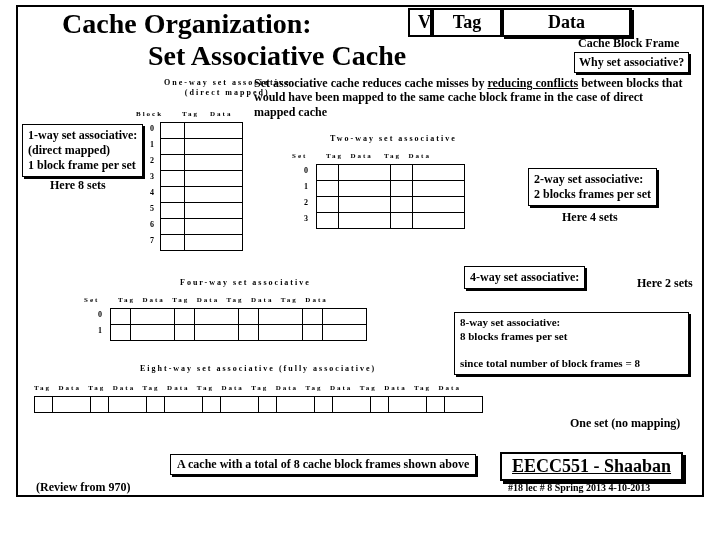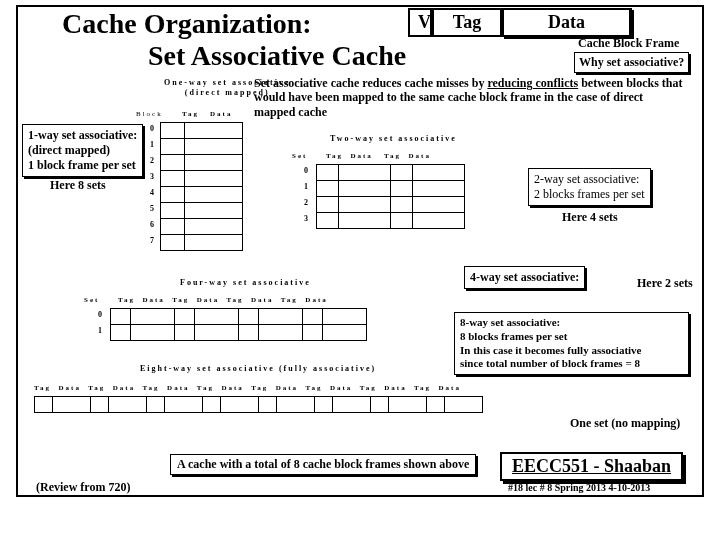--- a/index.html
+++ b/index.html
@@ -16,42 +16,42 @@
   .vtd-box .t { width: 70px; }
   .vtd-box .d { width: 130px; border-right-width: 3px; box-shadow: 2px 2px 0 #000; }
   
   .cache-block-frame { position: absolute; top: 36px; left: 578px; font-size: 12px; font-weight: bold; }
   .why { position: absolute; top: 52px; left: 574px; border: 1px solid #000; padding: 2px 4px; font-size: 12px; font-weight: bold; box-shadow: 2px 2px 0 #000; }
   
   .explain { position: absolute; top: 76px; left: 254px; width: 430px; font-size: 12px; font-weight: bold; line-height: 1.2; }
   .explain u { text-decoration: underline; }
   
   .one-way-label { position: absolute; top: 78px; left: 164px; font-size: 8px; font-weight: bold; letter-spacing: 2px; text-align: center; line-height: 1.3; }
-  .block-th { position: absolute; top: 110px; left: 136px; font-size: 7px; font-weight: normal; letter-spacing: 2px; }
+  .block-th { position: absolute; top: 110px; left: 136px; font-size: 7px; font-weight: bold; letter-spacing: 2px; }
   .tag-th { position: absolute; top: 110px; left: 182px; font-size: 7px; font-weight: bold; letter-spacing: 2px; }
   .data-th { position: absolute; top: 110px; left: 210px; font-size: 7px; font-weight: bold; letter-spacing: 2px; }
   
   .callout1 { position: absolute; top: 112px; left: 22px; border: 1px solid #000; padding: 3px 5px; font-size: 12px; font-weight: bold; line-height: 1.25; box-shadow: 2px 2px 0 #000; margin-top: 12px; }
   .here8 { position: absolute; top: 178px; left: 50px; font-size: 12px; font-weight: bold; }
   
   .one-way-table { position: absolute; top: 122px; left: 160px; }
   .one-way-table table { border-collapse: collapse; }
   .one-way-table td { border: 1px solid #000; width: 24px; height: 16px; }
   .one-way-table td.d { width: 58px; }
   .one-way-table .rn { position: absolute; font-size: 8px; font-weight: bold; }
   
   .two-way-label { position: absolute; top: 134px; left: 330px; font-size: 8px; font-weight: bold; letter-spacing: 2px; }
   .two-way-th { position: absolute; top: 152px; left: 292px; font-size: 7px; font-weight: bold; letter-spacing: 2px; }
   .two-way-table { position: absolute; top: 164px; left: 316px; }
   .two-way-table table { border-collapse: collapse; }
   .two-way-table td { border: 1px solid #000; width: 22px; height: 16px; }
   .two-way-table td.d { width: 52px; }
   .two-way-table .rn { position: absolute; font-size: 8px; font-weight: bold; }
   
-  .callout2 { position: absolute; top: 168px; left: 528px; border: 1px solid #000; padding: 3px 5px; font-size: 12px; font-weight: normal; line-height: 1.25; box-shadow: 2px 2px 0 #000; }
+  .callout2 { position: absolute; top: 168px; left: 528px; border: 1px solid #000; padding: 3px 5px; font-size: 12px; font-weight: bold; line-height: 1.25; box-shadow: 2px 2px 0 #000; }
   .here4 { position: absolute; top: 210px; left: 562px; font-size: 12px; font-weight: bold; }
   
   .four-way-label { position: absolute; top: 278px; left: 180px; font-size: 8px; font-weight: bold; letter-spacing: 2px; }
   .four-way-th { position: absolute; top: 296px; left: 84px; font-size: 7px; font-weight: bold; letter-spacing: 2px; }
   .four-way-table { position: absolute; top: 308px; left: 110px; }
   .four-way-table table { border-collapse: collapse; }
   .four-way-table td { border: 1px solid #000; width: 20px; height: 16px; }
   .four-way-table td.d { width: 44px; }
   .four-way-table .rn { position: absolute; font-size: 8px; font-weight: bold; }
   
@@ -233,21 +233,21 @@
 </div>
 
 <div class="callout4">
   <span>4-way set associative:</span><br>
 </div>
 <div class="here2">Here 2 sets</div>
 
 <div class="callout8">
   <span>8-way set associative:</span><br>
   <span>8 blocks frames per set</span><br>
-  <span>In this case it becomes fully associative</span><br>
+  <br>
   <span>since total number of block frames = 8</span>
 </div>
 
 <div class="eight-way-label">Eight-way set associative (fully associative)</div>
 <div class="eight-way-th" style="white-space:pre">Tag  Data  Tag  Data  Tag  Data  Tag  Data  Tag  Data  Tag  Data  Tag  Data  Tag  Data</div>
 <div class="eight-way-table">
   <table>
     <tbody>
         <tr>
       <td></td>
@@ -268,13 +268,13 @@
           <td class="d"></td>
     </tr>
   </tbody>
     </table>
 </div>
 
 <div class="one-set">One set (no mapping)</div>
 <div class="summary">A cache with a total of 8 cache block frames shown above</div>
 <div class="course"><u>EECC551 - Shaaban</u></div>
 <div class="footer">#18  lec # 8    Spring 2013  4-10-2013</div>
-<div class="review">(Review from 720)</div>
+<div class="review">(Review from 970)</div>
 
 </body></html>

